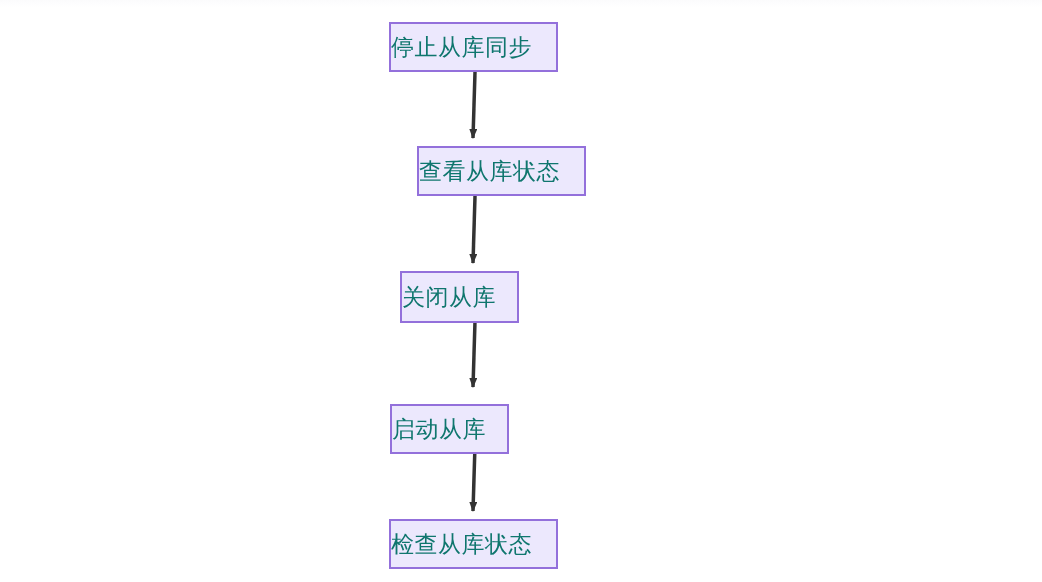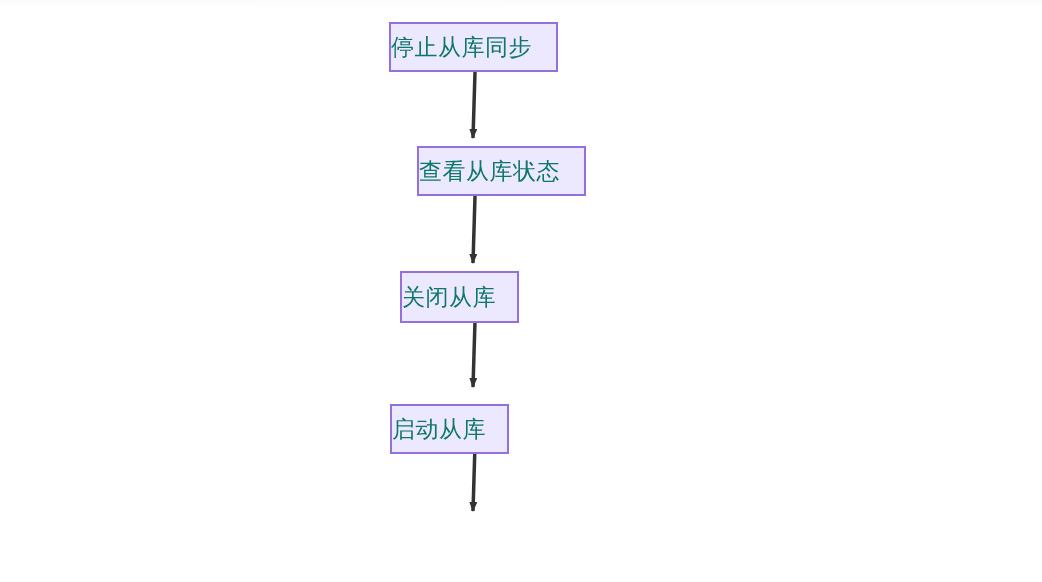--- a/index.html
+++ b/index.html
@@ -85,14 +85,17 @@
   </div>
 
   <div class="flow-node" style="left:400px; top:271px; width:119px; height:52px;">
     <span>关闭从库</span>
   </div>
 
   <div class="flow-node" style="left:390px; top:395px; width:119px; height:50px;margin-top:9px;">
     <span>启动从库</span>
   </div>
 
+  <div class="flow-node" style="left:389px; top:519px; width:169px; height:50px;">
+    <span>检查从库状态</span>
+  </div>
 
 </div>
 
 </body></html>

